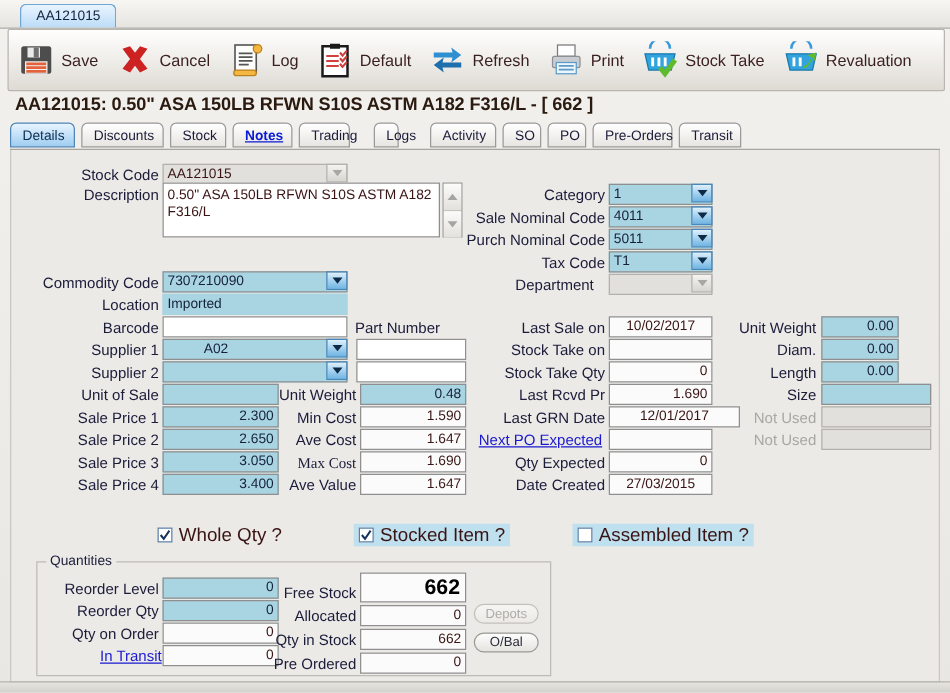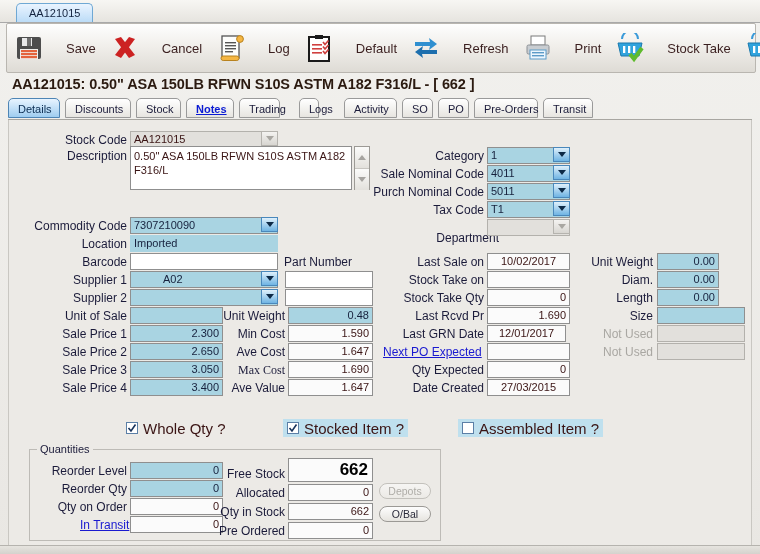--- a/index.html
+++ b/index.html
@@ -35,21 +35,21 @@
 
   
   .toolbar{
     position:absolute;left:6px;top:23px;width:748px;height:48px;
     background:linear-gradient(#fefefe 0%,#f1efeb 45%,#dedbd5 100%);
     border:1px solid #b9b6b0;
     border-radius:2px;
     display:flex;align-items:center;
   }
   .tbtn{
-    display:flex;align-items:center;gap:22px;
+    display:flex;align-items:center;gap:5px;
     height:44px;padding:0 7px;cursor:default;
     white-space:nowrap;
   }
   .tbtn .lbl{font-size:13px;color:#3a1f1f;}
   .icn{width:30px;height:30px;display:block;}
 
   
   .pagetitle{
     position:absolute;left:12px;top:76px;
     font-size:14.5px;font-weight:bold;color:#2b1a10;
@@ -401,40 +401,40 @@
     <div class="dd" style="left:544px;top:63px;">
         <i></i>
       </div>
 
     <div class="lab" style="left:370px;top:82px;width:105px;">Tax Code</div>
     <div class="fld blue" style="left:478px;top:81px;width:83px;">T1</div>
     <div class="dd" style="left:544px;top:81px;">
         <i></i>
       </div>
 
-    <div class="lab" style="left:385px;top:100px;width:105px;margin-top:10px;">Department</div>
+    <div class="lab" style="left:361px;top:100px;width:105px;">Department</div>
     <div class="fld gray" style="left:478px;top:99px;width:83px;"></div>
     <div class="dd dis" style="left:544px;top:99px;">
         <i></i>
       </div>
 
     <div class="lab" style="left:370px;top:134px;width:105px;">Last Sale on</div>
     <div class="fld c" style="left:478px;top:133px;width:83px;">10/02/2017</div>
 
     <div class="lab" style="left:370px;top:152px;width:105px;">Stock Take on</div>
     <div class="fld c" style="left:478px;top:151px;width:83px;"></div>
 
     <div class="lab" style="left:370px;top:170px;width:105px;">Stock Take Qty</div>
     <div class="fld r" style="left:478px;top:169px;width:83px;">0</div>
 
     <div class="lab" style="left:370px;top:188px;width:105px;">Last Rcvd Pr</div>
     <div class="fld r" style="left:478px;top:187px;width:83px;">1.690</div>
 
     <div class="lab" style="left:370px;top:206px;width:105px;">Last GRN Date</div>
-    <div class="fld c" style="left:478px;top:205px;width:79px;">12/01/2017</div>
+    <div class="fld c" style="left:478px;top:205px;width:105px;">12/01/2017</div>
 
     <div class="lab link" style="left:374px;top:224px;width:101px;">Next PO Expected</div>
     <div class="fld c" style="left:478px;top:223px;width:83px;"></div>
 
     <div class="lab" style="left:370px;top:242px;width:105px;">Qty Expected</div>
     <div class="fld r" style="left:478px;top:241px;width:83px;">0</div>
 
     <div class="lab" style="left:370px;top:260px;width:105px;">Date Created</div>
     <div class="fld c" style="left:478px;top:259px;width:83px;">27/03/2015</div>
 

